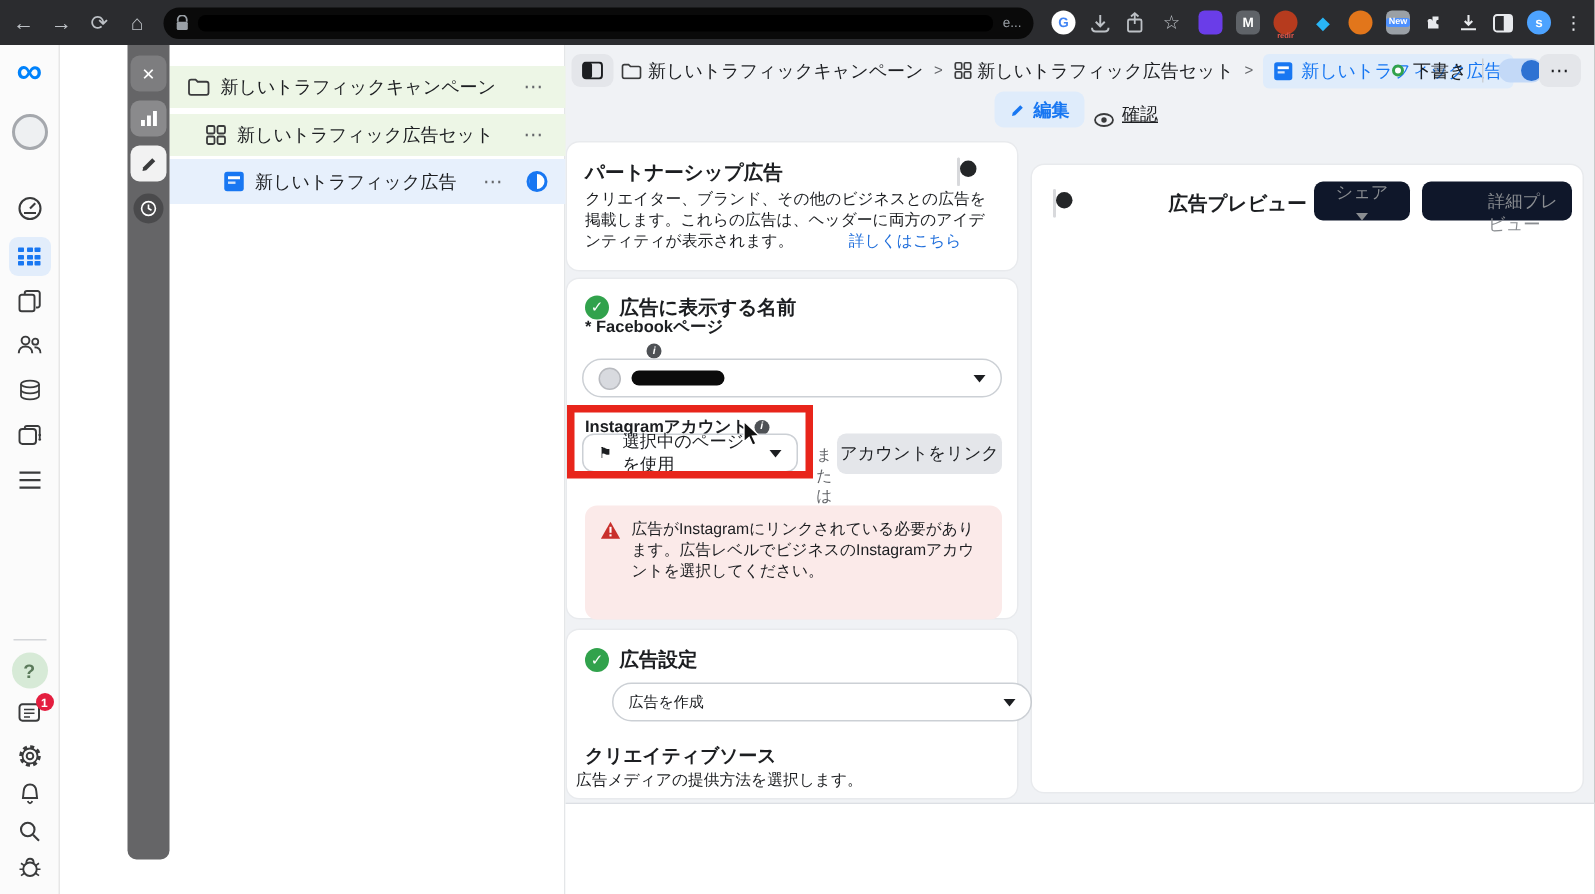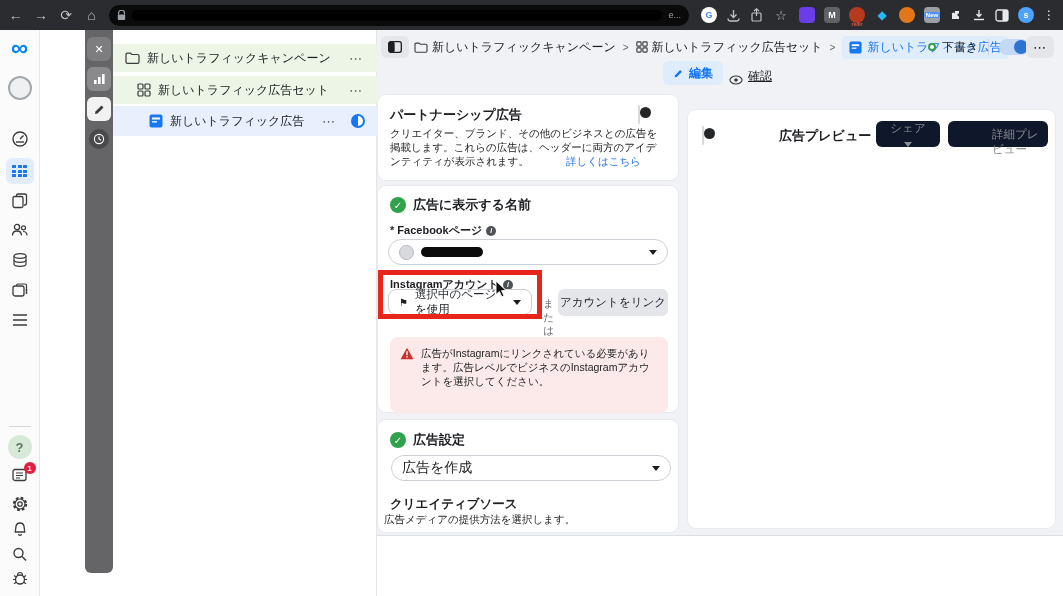--- a/index.html
+++ b/index.html
@@ -122,42 +122,42 @@
   .c1-title { left:390px; top:106px; font-size:13px; font-weight:bold; }
   .c1-toggle { left:638px; top:106px; }
   .c1-desc { left:390px; top:126px; width:272px; font-size:10.5px; line-height:14px; color:#1c1e21; }
   .link { color:#216fdb;margin-left:34px; }
 
   .sec-title { display:flex; align-items:center; gap:7px; font-size:13px; font-weight:bold; }
   .chk-circle { width:16px; height:16px; border-radius:50%; background:#31a24c; color:#fff;
                 font-size:10px; display:flex; align-items:center; justify-content:center; }
   .c2-title { left:390px; top:196px; }
   .fld-label { font-size:11px; font-weight:bold; color:#1c1e21; display:flex; align-items:center; gap:4px; }
-  .c2-fb-label { left:390px; top:223px; }
+  .c2-fb-label { left:390px; top:210px;flex-direction:column; }
   .info-dot { width:10px; height:10px; border-radius:50%; background:#4e5155; color:#fff; font-size:7px;
               display:flex; align-items:center; justify-content:center; font-style:italic; font-weight:bold; }
   .select { border:1px solid #ccd0d5; border-radius:14px; background:#fff; display:flex;
             align-items:center; padding:0 10px; gap:7px; font-size:11.5px; color:#1c1e21; }
   .caret { width:0; height:0; border-left:4px solid transparent; border-right:4px solid transparent;
            border-top:5px solid #1c1e21; margin-left:auto; }
   .c2-fb-select { left:388px; top:239px; width:280px; height:26px; }
   .fb-avatar { width:15px; height:15px; border-radius:50%; background:#d8dadf; border:1px solid #b8babf; }
   .fb-blob { width:62px; height:10px; background:#0b0b0b; border-radius:5px; }
   .c2-ig-label { left:390px; top:277px; }
   .c2-ig-select { left:388px; top:289px; width:144px; height:26px; border-radius:8px; }
   .flag { font-size:10px; color:#1c1e21; }
   .or-vert { left:542px; top:291px; writing-mode:vertical-rl; font-size:10.5px; color:#65676b; letter-spacing:2px; }
   .link-acc-btn { left:558px; top:289px; width:110px; height:27px; background:#e4e6ea; border-radius:6px;
                   display:flex; align-items:center; justify-content:center; font-size:11.5px; color:#1c1e21; }
   .warn-box { left:390px; top:337px; width:278px; height:76px; background:#fbeae9; border-radius:8px;
               display:flex; padding:9px 10px; gap:7px; }
   .warn-text { font-size:10.5px; line-height:14px; color:#1c1e21; }
 
   .c3-title { left:390px; top:431px; }
-  .c3-select { left:391px; top:455px; width:280px; height:26px; font-size:14px; }
+  .c3-select { left:408px; top:455px; width:280px; height:26px; font-size:10px; }
   .c3-cs-title { left:390px; top:496px; font-size:12.5px; font-weight:bold; }
   .c3-cs-desc { left:384px; top:513px; font-size:10.5px; color:#1c1e21; }
 
   .rc-toggle { left:700px; top:127px; }
   .rc-title { left:779px; top:127px; font-size:13px; font-weight:bold; }
   .grey-btn { background:#0f172a; border-radius:6px; display:flex; align-items:center;
               justify-content:flex-start; gap:6px; font-size:11.5px; color:#8a8d91;flex-direction:column; }
   .share-btn { left:876px; top:121px; width:64px; height:26px; }
   .share-btn .caret { margin-left:0; border-top-color:#8a8d91; }
   .adv-btn { left:948px; top:121px; width:100px; height:26px;padding-left:44px; }

